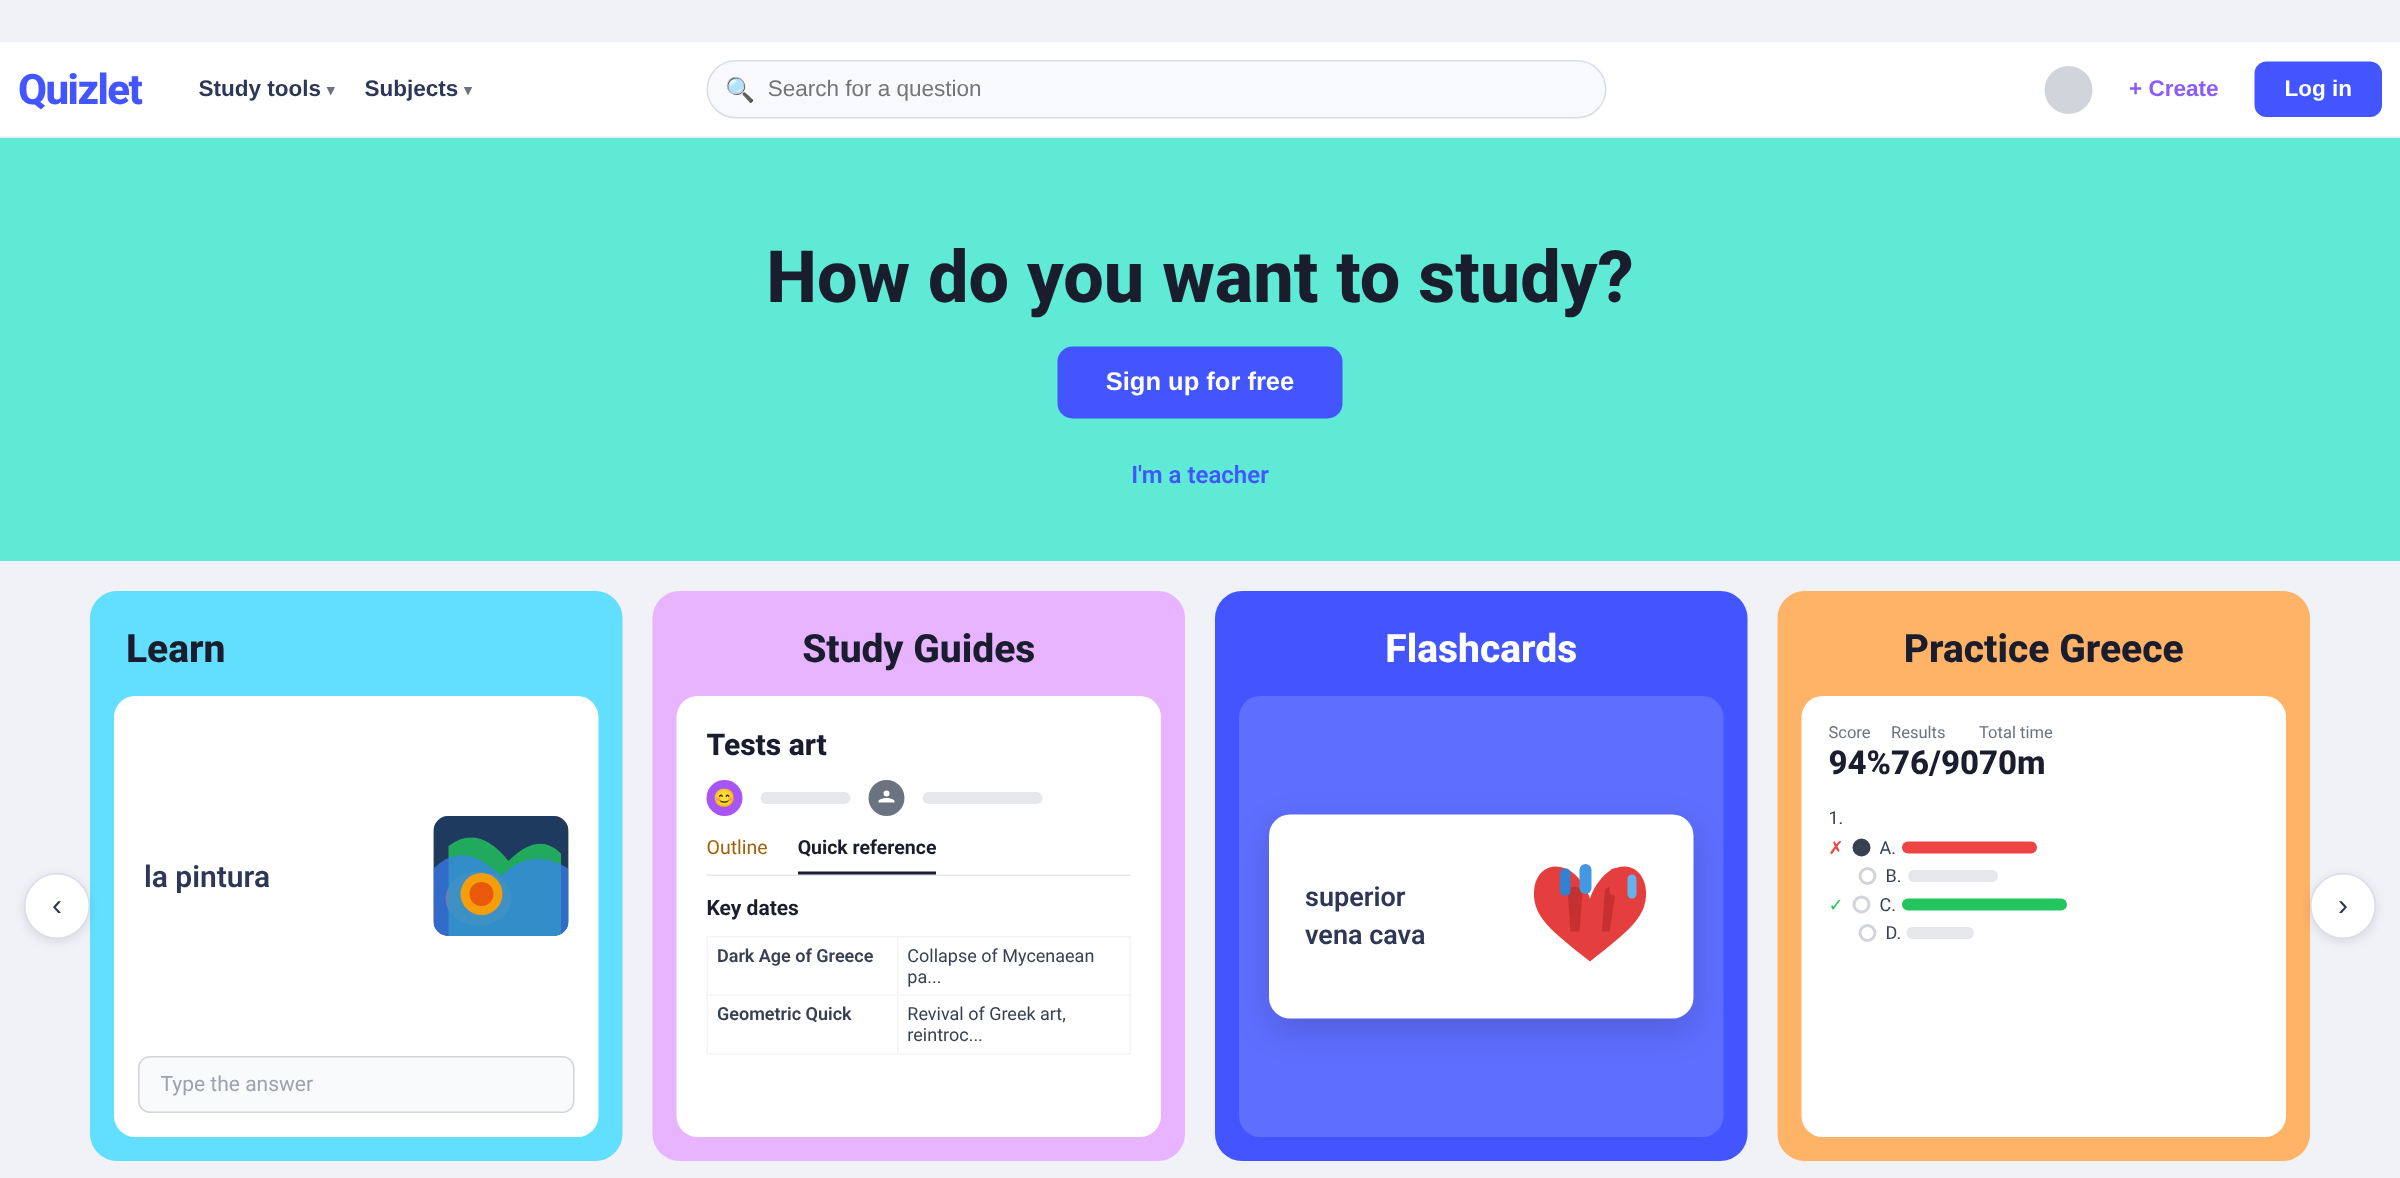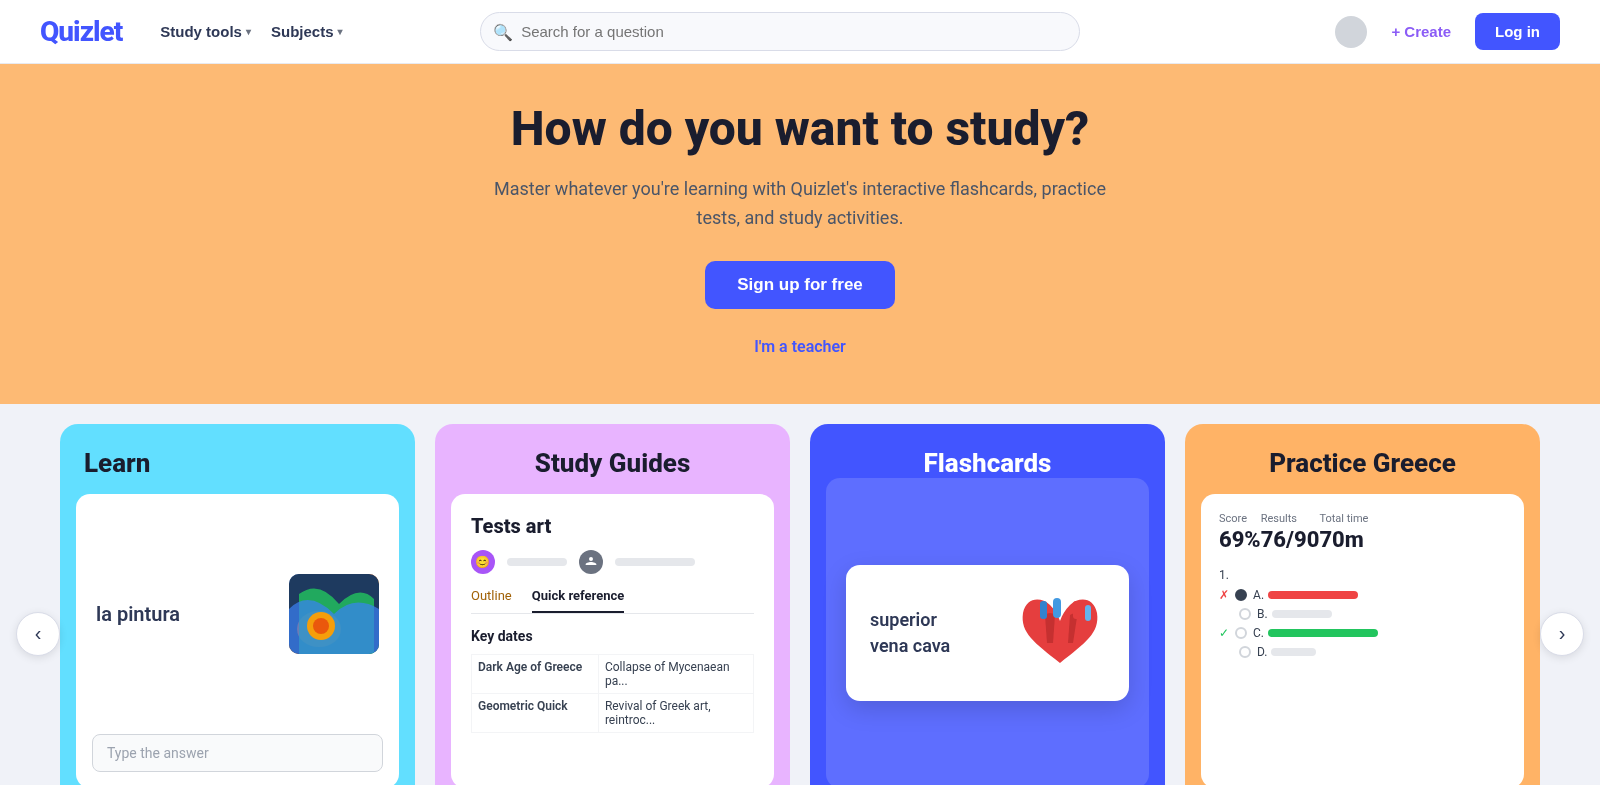--- a/index.html
+++ b/index.html
@@ -3,25 +3,26 @@
   <meta charset="utf-8">
   <style>
     * { box-sizing: border-box; margin: 0; padding: 0; }
     body { font-family: -apple-system, BlinkMacSystemFont, 'Segoe UI', Roboto, sans-serif; background: #f0f2f8; overflow-x: hidden; }
 
     
     .navbar {
       background: white;
       display: flex;
       align-items: center;
-      padding: 0 40px;
+      padding: 0 12px;
       height: 64px;
       border-bottom: 1px solid #e8eaf0;
       position: relative;
       z-index: 10;
+      margin-top: 28px;
     }
     .logo {
       font-size: 28px;
       font-weight: 800;
       color: #4255ff;
       margin-right: 28px;
       letter-spacing: -1px;
     }
     .nav-btn {
       display: flex;
@@ -92,22 +93,22 @@
     .avatar-placeholder {
       width: 32px;
       height: 32px;
       border-radius: 50%;
       background: #d1d5db;
     }
 
     
     .hero {
       text-align: center;
-      padding: 36px 24px 48px;
-      background: #fdba74;
+      padding: 64px 24px 48px;
+      background: #5eead4;
     }
     .hero h1 {
       font-size: 48px;
       font-weight: 800;
       color: #1a1d2e;
       margin-bottom: 18px;
     }
     .hero p {
       font-size: 18px;
       color: #4a5568;
@@ -341,21 +342,21 @@
 
     
     .flashcards-card {
       background: #4255ff;
     }
     .flashcards-card .card-title {
       font-size: 26px;
       font-weight: 800;
       color: white;
       text-align: center;
-      padding: 24px 24px 0;
+      padding: 24px 24px 16px;
     }
     .fc-inner {
       background: rgba(255,255,255,0.15);
       border-radius: 14px;
       margin: 0 16px 16px;
       flex: 1;
       display: flex;
       align-items: center;
       justify-content: center;
       padding: 20px;
@@ -458,21 +459,20 @@
   </div>
   <div class="nav-right">
     <div class="avatar-placeholder"></div>
     <button class="create-btn">+ Create</button>
     <button class="login-btn">Log in</button>
   </div>
 </nav>
 
 <section class="hero">
   <h1>How do you want to study?</h1>
-  <p>Master whatever you're learning with Quizlet's interactive flashcards, practice tests, and study activities.</p>
   <button class="signup-btn">Sign up for free</button>
   <a class="teacher-link">I'm a teacher</a>
 </section>
 
 <div class="cards-section">
   <button class="carousel-btn left">‹</button>
 
   <div class="cards-container">
 
     <div class="feature-card learn-card">
@@ -553,21 +553,21 @@
         </div>
       </div>
     </div>
 
     <div class="feature-card practice-card">
       <div class="card-title">Practice Greece</div>
       <div class="pt-inner">
         <div class="pt-stats">
           <div class="pt-stat">
             <label>Score</label>
-            <span>69%</span>
+            <span>94%</span>
           </div>
           <div class="pt-stat">
             <label>Results</label>
             <span>76/90</span>
           </div>
           <div class="pt-stat">
             <label>Total time</label>
             <span>70m</span>
           </div>
         </div>

